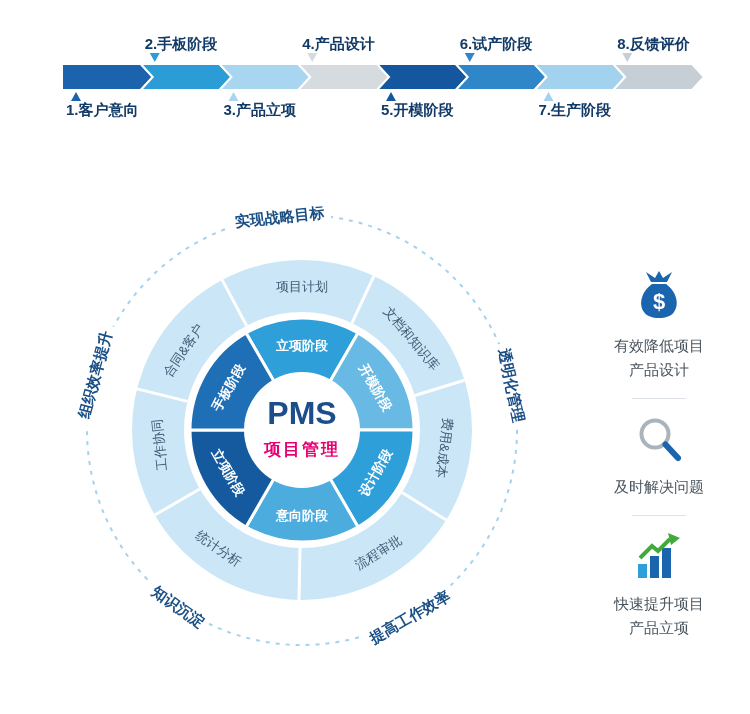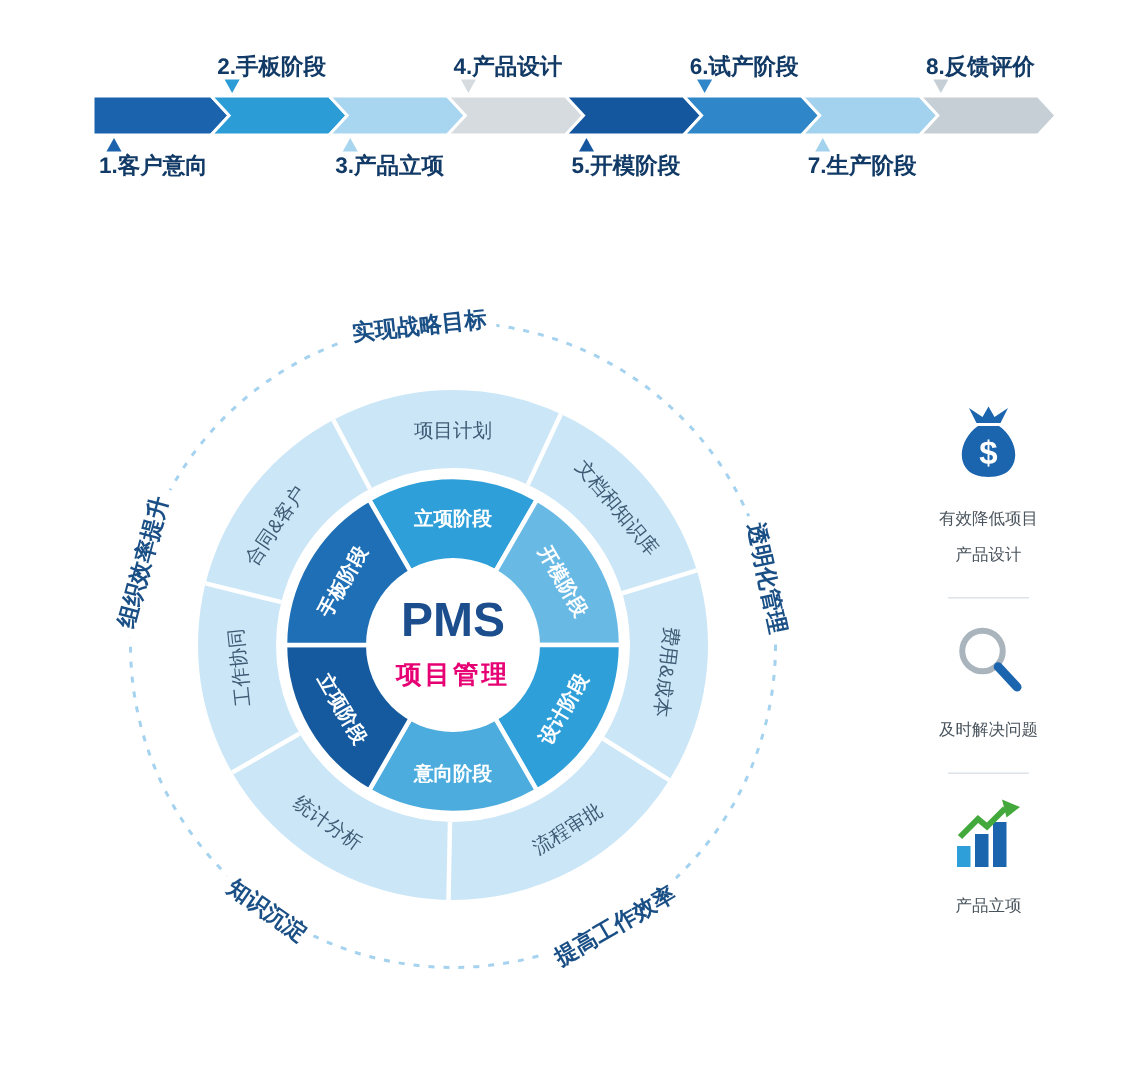--- a/index.html
+++ b/index.html
@@ -14,21 +14,21 @@
   .label-mask{fill:#ffffff;}
   .ring-band{fill:none;stroke:#cbe6f6;stroke-width:52;}
   .ring-sep{stroke:#ffffff;stroke-width:3;}
   .ring-label{font-size:13px;fill:#3e5a74;text-anchor:middle;}
   .wedge{stroke:#ffffff;stroke-width:3;stroke-linejoin:round;}
   .seg-label{font-size:13px;font-weight:bold;fill:#ffffff;text-anchor:middle;}
   .center-title{font-size:32px;font-weight:bold;text-anchor:middle;}
   .center-sub{font-size:17px;font-weight:bold;text-anchor:middle;letter-spacing:2px;}
   .benefits{position:absolute;left:583px;top:270px;width:152px;text-align:center;}
   .benefit-icon{display:block;margin:0 auto 12px;}
-  .benefit-caption{font-size:11px;color:#4a545d;line-height:24px;}
+  .benefit-caption{font-size:15px;color:#4a545d;line-height:24px;}
   .divider{width:54px;height:1px;background:#dde3e8;margin:16px auto;}
 </style>
 </head>
 <body>
 
 <svg width="750" height="714" viewBox="0 0 750 714" style="position:absolute;left:0;top:0;">
 
   <g>
     <path class="seg-path" d="M62,64 L140.75,64 L152.75,77 L140.75,90 L62,90 Z" fill="#1b63ad"></path>
     <path class="seg-path" d="M140.75,64 L219.5,64 L231.5,77 L219.5,90 L140.75,90 L152.75,77 Z" fill="#2b9cd6"></path>
@@ -150,17 +150,18 @@
 
   <div>
     <svg class="benefit-icon" width="48" height="48" viewBox="0 0 48 48">
       <rect x="3" y="32" width="9" height="14" fill="#2f9fd9"></rect>
       <rect x="15" y="24" width="9" height="22" fill="#1b64ae"></rect>
       <rect x="27" y="16" width="9" height="30" fill="#1b64ae"></rect>
       <polyline points="5,26 17,14 23,19 35,7" fill="none" stroke-width="4" stroke="#43a93c"></polyline>
       <polygon points="33,1 45,6 36,13" fill="#43a93c"></polygon>
     </svg>
     <div class="benefit-caption">
+      <div>快速提升项目</div>
       <div>产品立项</div>
     </div>
   </div>
 
 </div>
 
 </body></html>

